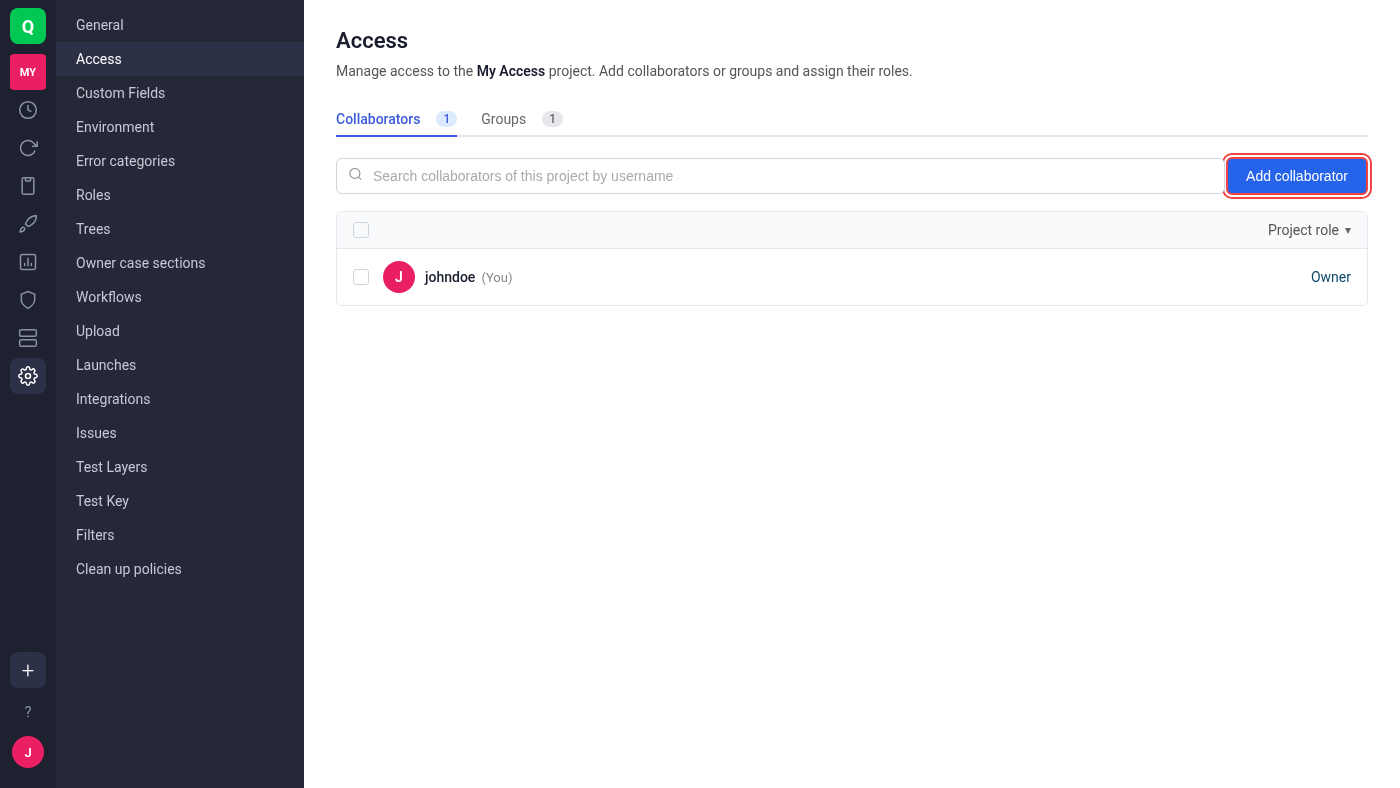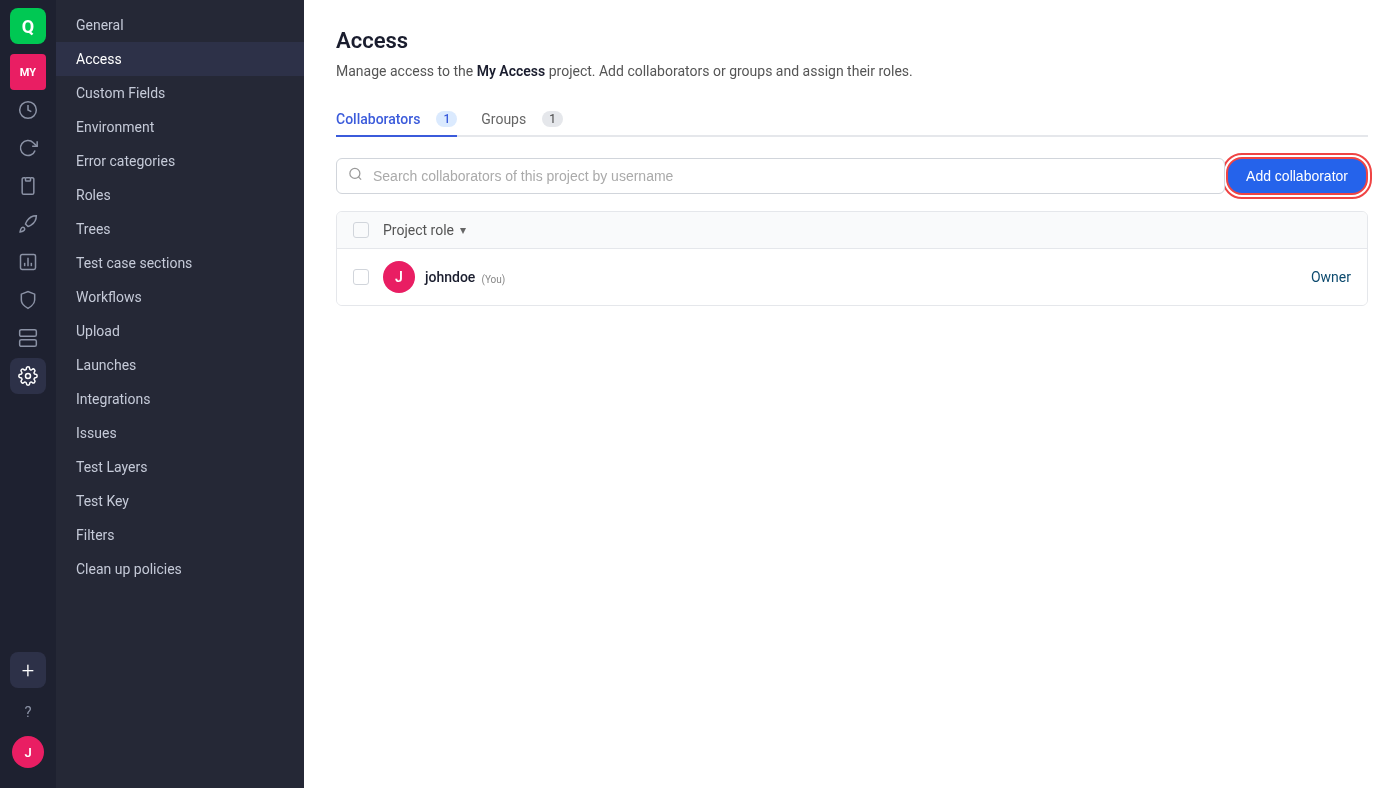--- a/index.html
+++ b/index.html
@@ -167,41 +167,42 @@
       font-size: 14px;
       color: #333;
       outline: none;
     }
     .search-input::placeholder { color: #aaa; }
 
     .add-collaborator-btn {
       background: #2563eb;
       color: #fff;
       border: 2px solid #ef4444;
-      border-radius: 16px;
+      border-radius: 6px;
       padding: 9px 18px;
       font-size: 14px;
       font-weight: 500;
       cursor: pointer;
       white-space: nowrap;
       outline: 2px solid #ef4444;
       outline-offset: 2px;
     }
 
     
     .table-container {
       border: 1px solid #e5e7eb;
       border-radius: 6px;
       overflow: hidden;
     }
     .table-header {
       background: #f9fafb;
       padding: 10px 16px;
       display: flex;
       align-items: center;
+      justify-content: space-between;
       border-bottom: 1px solid #e5e7eb;
     }
     .table-header-left { display: flex; align-items: center; gap: 10px; }
     .table-header-right {
       display: flex; align-items: center; gap: 6px;
       font-size: 14px; color: #555; cursor: pointer;
     }
 
     .table-row {
       display: flex;
@@ -228,21 +229,21 @@
       color: #fff;
       font-size: 14px;
       font-weight: 600;
       display: flex; align-items: center; justify-content: center;
       margin-right: 10px;
       flex-shrink: 0;
     }
 
     .user-info { flex: 1; display: flex; align-items: flex-end; gap: 6px; }
     .username { font-size: 14px; color: #1a1d2e; font-weight: 500; }
-    .you-badge { font-size: 10px; color: #888; }
+    .you-badge { font-size: 13px; color: #888; }
     .role-label { font-size: 14px; color: #0c4a6e; margin-left: auto; }
 
     
     .chevron { font-size: 12px; color: #666; }
 
     
     .sidebar::-webkit-scrollbar { width: 4px; }
     .sidebar::-webkit-scrollbar-thumb { background: #3d4155; border-radius: 2px; }
   </style>
 </head>
@@ -321,21 +322,21 @@
 
 <div class="sidebar">
 
 <div class="sidebar-item">General</div>
     <div class="sidebar-item active">Access</div>
     <div class="sidebar-item">Custom Fields</div>
     <div class="sidebar-item">Environment</div>
     <div class="sidebar-item">Error categories</div>
     <div class="sidebar-item">Roles</div>
     <div class="sidebar-item">Trees</div>
-    <div class="sidebar-item">Test case sections</div>
+    <div class="sidebar-item">Owner case sections</div>
     <div class="sidebar-item">Workflows</div>
     <div class="sidebar-item">Upload</div>
     <div class="sidebar-item">Launches</div>
     <div class="sidebar-item">Integrations</div>
     <div class="sidebar-item">Issues</div>
     <div class="sidebar-item">Test Layers</div>
     <div class="sidebar-item">Test Key</div>
     <div class="sidebar-item">Filters</div>
     <div class="sidebar-item">Clean up policies</div>
   </div>

